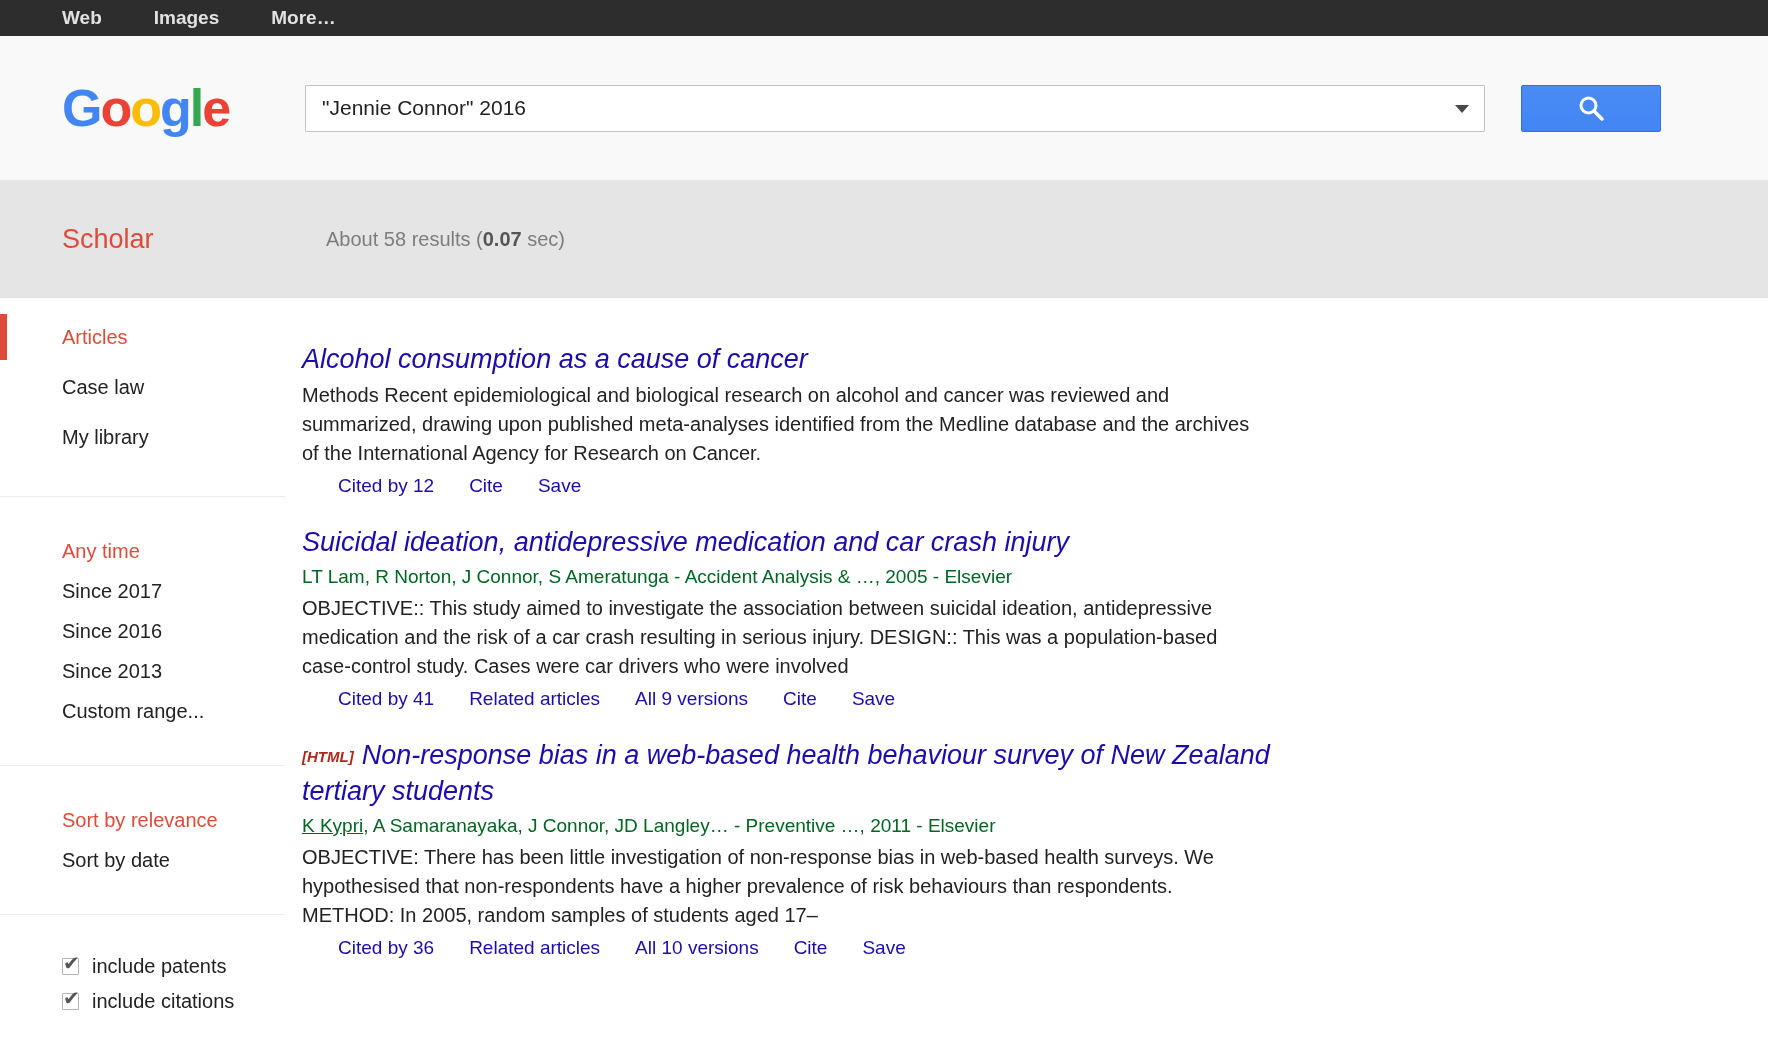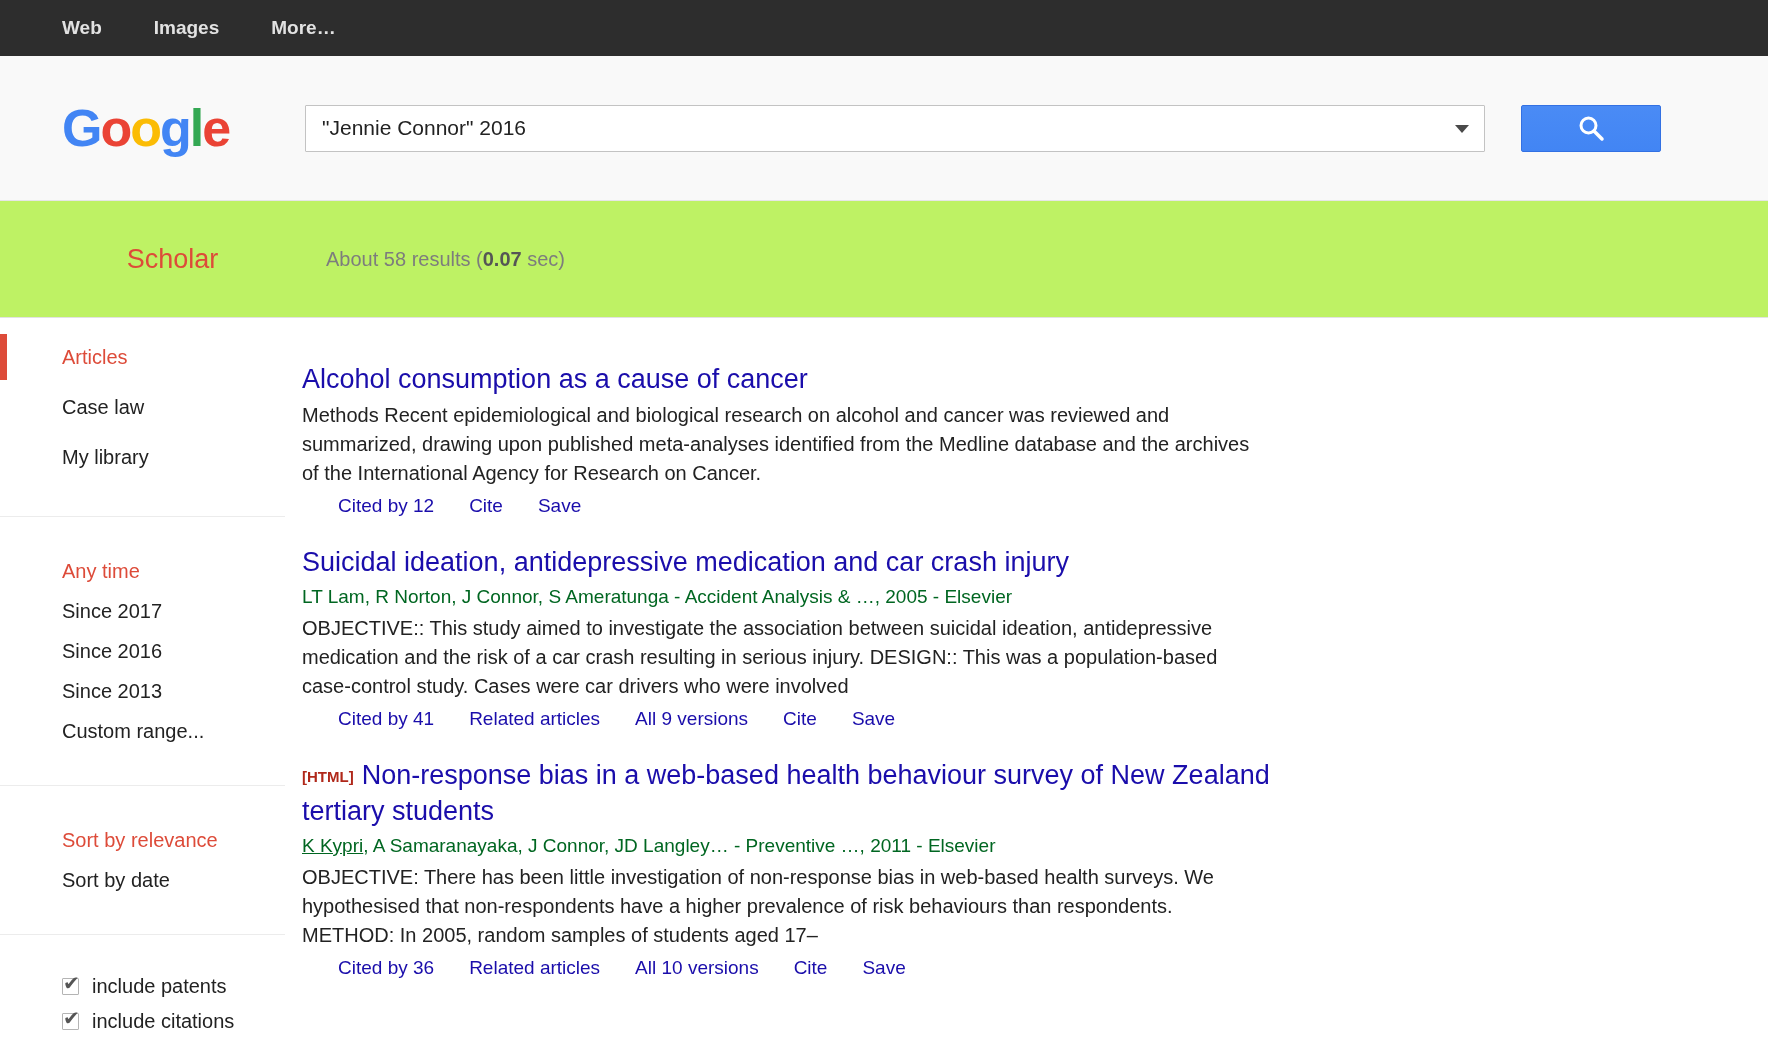--- a/index.html
+++ b/index.html
@@ -6,21 +6,21 @@
   html, body { background: #ffffff; }
   body {
     font-family: "Liberation Sans", "DejaVu Sans", sans-serif;
     width: 1768px; height: 1038px; overflow: hidden;
     color: #222;
   }
   a { text-decoration: none; cursor: pointer; }
 
   
   .topbar {
-    height: 56px; background: #2d2d2d;
+    height: 36px; background: #2d2d2d;
     display: flex; align-items: center;
     padding-left: 62px; gap: 52px;
   }
   .topbar a { color: #e2e2e2; font-size: 19px; font-weight: bold; }
 
   
   .search-header {
     height: 145px; background: #f9f9f9;
     border-bottom: 1px solid #e6e6e6;
     display: flex; align-items: center;
@@ -55,23 +55,23 @@
   .search-btn {
     margin-left: 36px; width: 140px; height: 47px;
     background: linear-gradient(#4a8bf5, #4285f4);
     border: 1px solid #3371e3; border-radius: 2px;
     display: flex; align-items: center; justify-content: center;
     cursor: pointer;
   }
 
   
   .stats-bar {
-    height: 117px; background: #bef264;
+    height: 117px; background: #e5e5e5;
     border-bottom: 1px solid #e2e2e2;
-    display: flex; align-items: center; text-align: center;
+    display: flex; align-items: center;
   }
   .scholar-label {
     width: 283px; flex: 0 0 283px; padding-left: 62px;
     color: #dd4b39; font-size: 27px;
   }
   .stats { color: #7d7d7d; font-size: 20px; padding-left: 43px; }
   .stats b { color: #555; }
 
   
   .content { display: flex; align-items: center; }
@@ -101,21 +101,21 @@
   .checkbox .mark {
     position: absolute; left: 0px; top: -8px;
     font-size: 20px; color: #555;
   }
 
   
   .results { padding-top: 12px; }
   .result { margin-bottom: 26px; max-width: 1010px; }
   .result-title {
     font-size: 27px; font-weight: normal; line-height: 34px;
-    max-width: 1005px; margin-bottom: 5px;
+    max-width: 1005px; margin-bottom: 5px; font-style: italic;
   }
   .result-title a { color: #1a0dab; }
   .html-tag {
     color: #b0281a; font-weight: bold; font-size: 15px;
     margin-right: 8px; vertical-align: 2px;
   }
   .result-meta { color: #006621; font-size: 19px; line-height: 26px; margin-bottom: 4px; }
   .result-meta .author-link { color: #006621; text-decoration: underline; }
   .result-snippet {
     color: #222; font-size: 20px; line-height: 29px;

